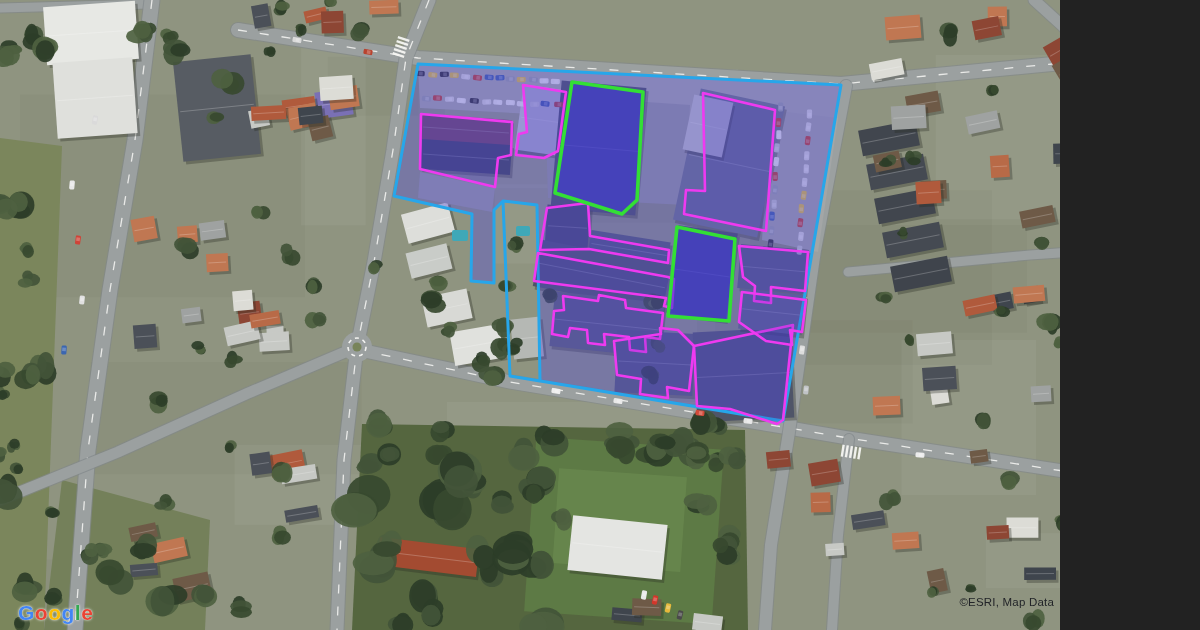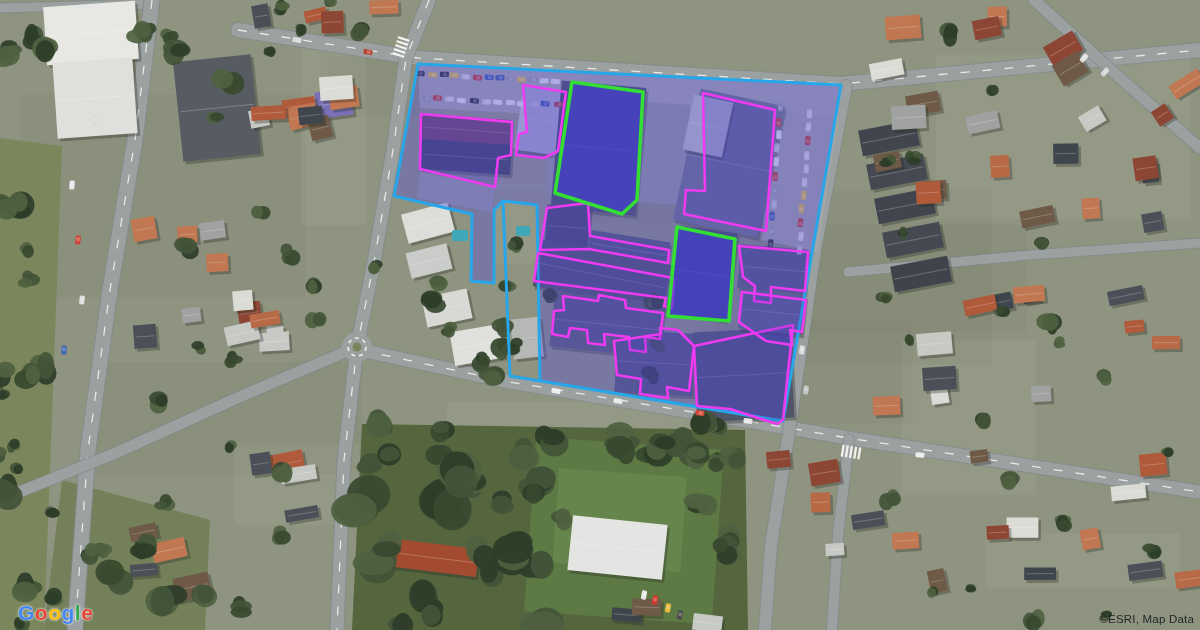--- a/index.html
+++ b/index.html
@@ -1,23 +1,23 @@
 <!DOCTYPE html>
 <html><head>
 <meta charset="utf-8">
 <style>
   html,body{margin:0;padding:0;background:#222;}
-  .stage{position:relative;width:1200px;height:630px;overflow:hidden;
+  .stage{position:relative;width:1060px;height:630px;overflow:hidden;
          font-family:"Liberation Sans",sans-serif;}
   svg{position:absolute;left:0;top:0;display:block;}
   .logo{position:absolute;left:18px;bottom:5px;font-size:21px;font-weight:bold;
         letter-spacing:.5px;user-select:none;
         text-shadow:0 0 3px rgba(255,255,255,.85),0 0 1px rgba(255,255,255,.9);}
   .logo .gl{display:inline-block;}
-  .attr{position:absolute;right:6px;bottom:5px;font-size:11.5px;color:#222428;
+  .attr{position:absolute;right:6px;bottom:22px;font-size:11.5px;color:#222428;
         letter-spacing:.2px;}
 </style>
 </head>
 <body>
 
 <div class="stage">
   <svg id="map" width="1200" height="630" viewBox="0 0 1200 630">
     <g id="gBase">
         <rect x="0" y="0" width="1200" height="630" fill="#8f9480"></rect>
         <rect x="750.3903796896338" y="225.15217185020447" width="276.6213631629944" height="107.49422311782837" fill="#4a5040" opacity="0.05"></rect>

